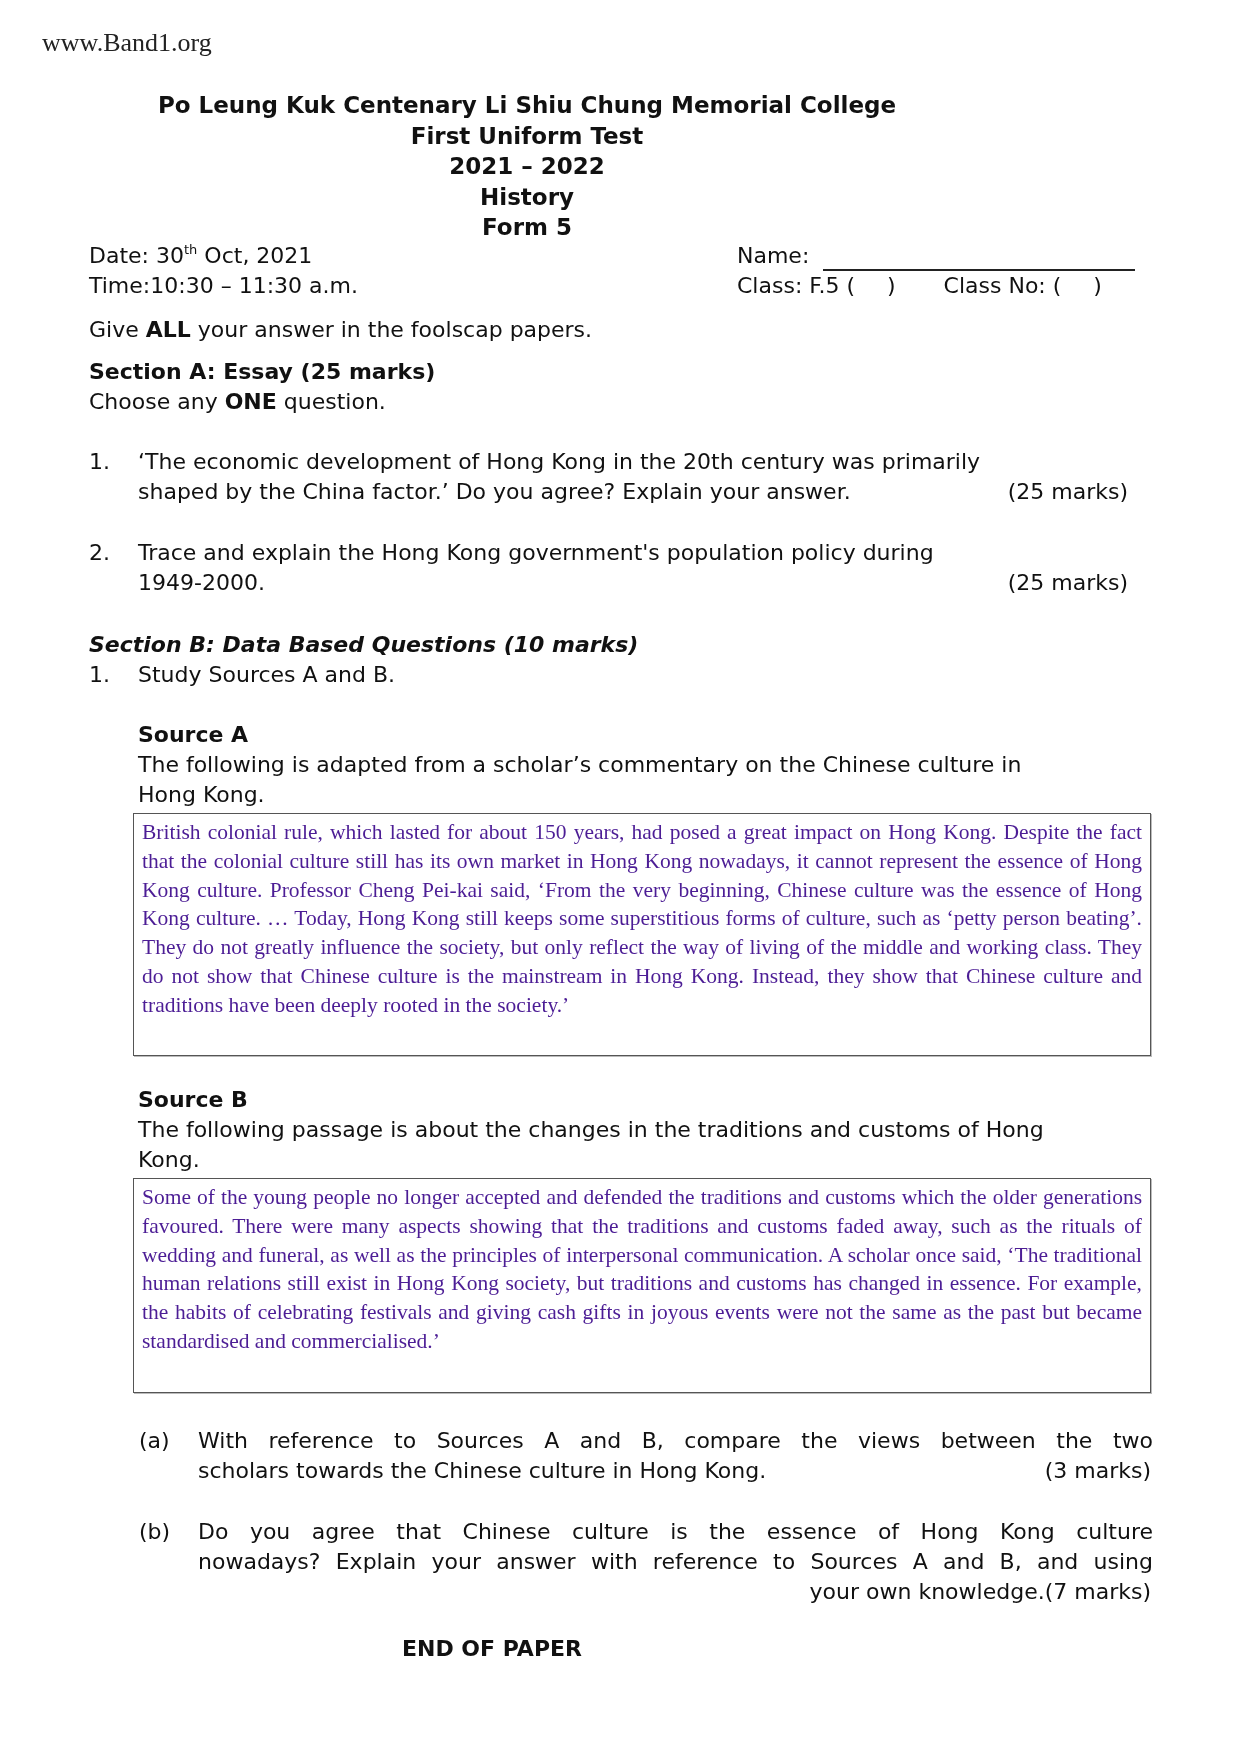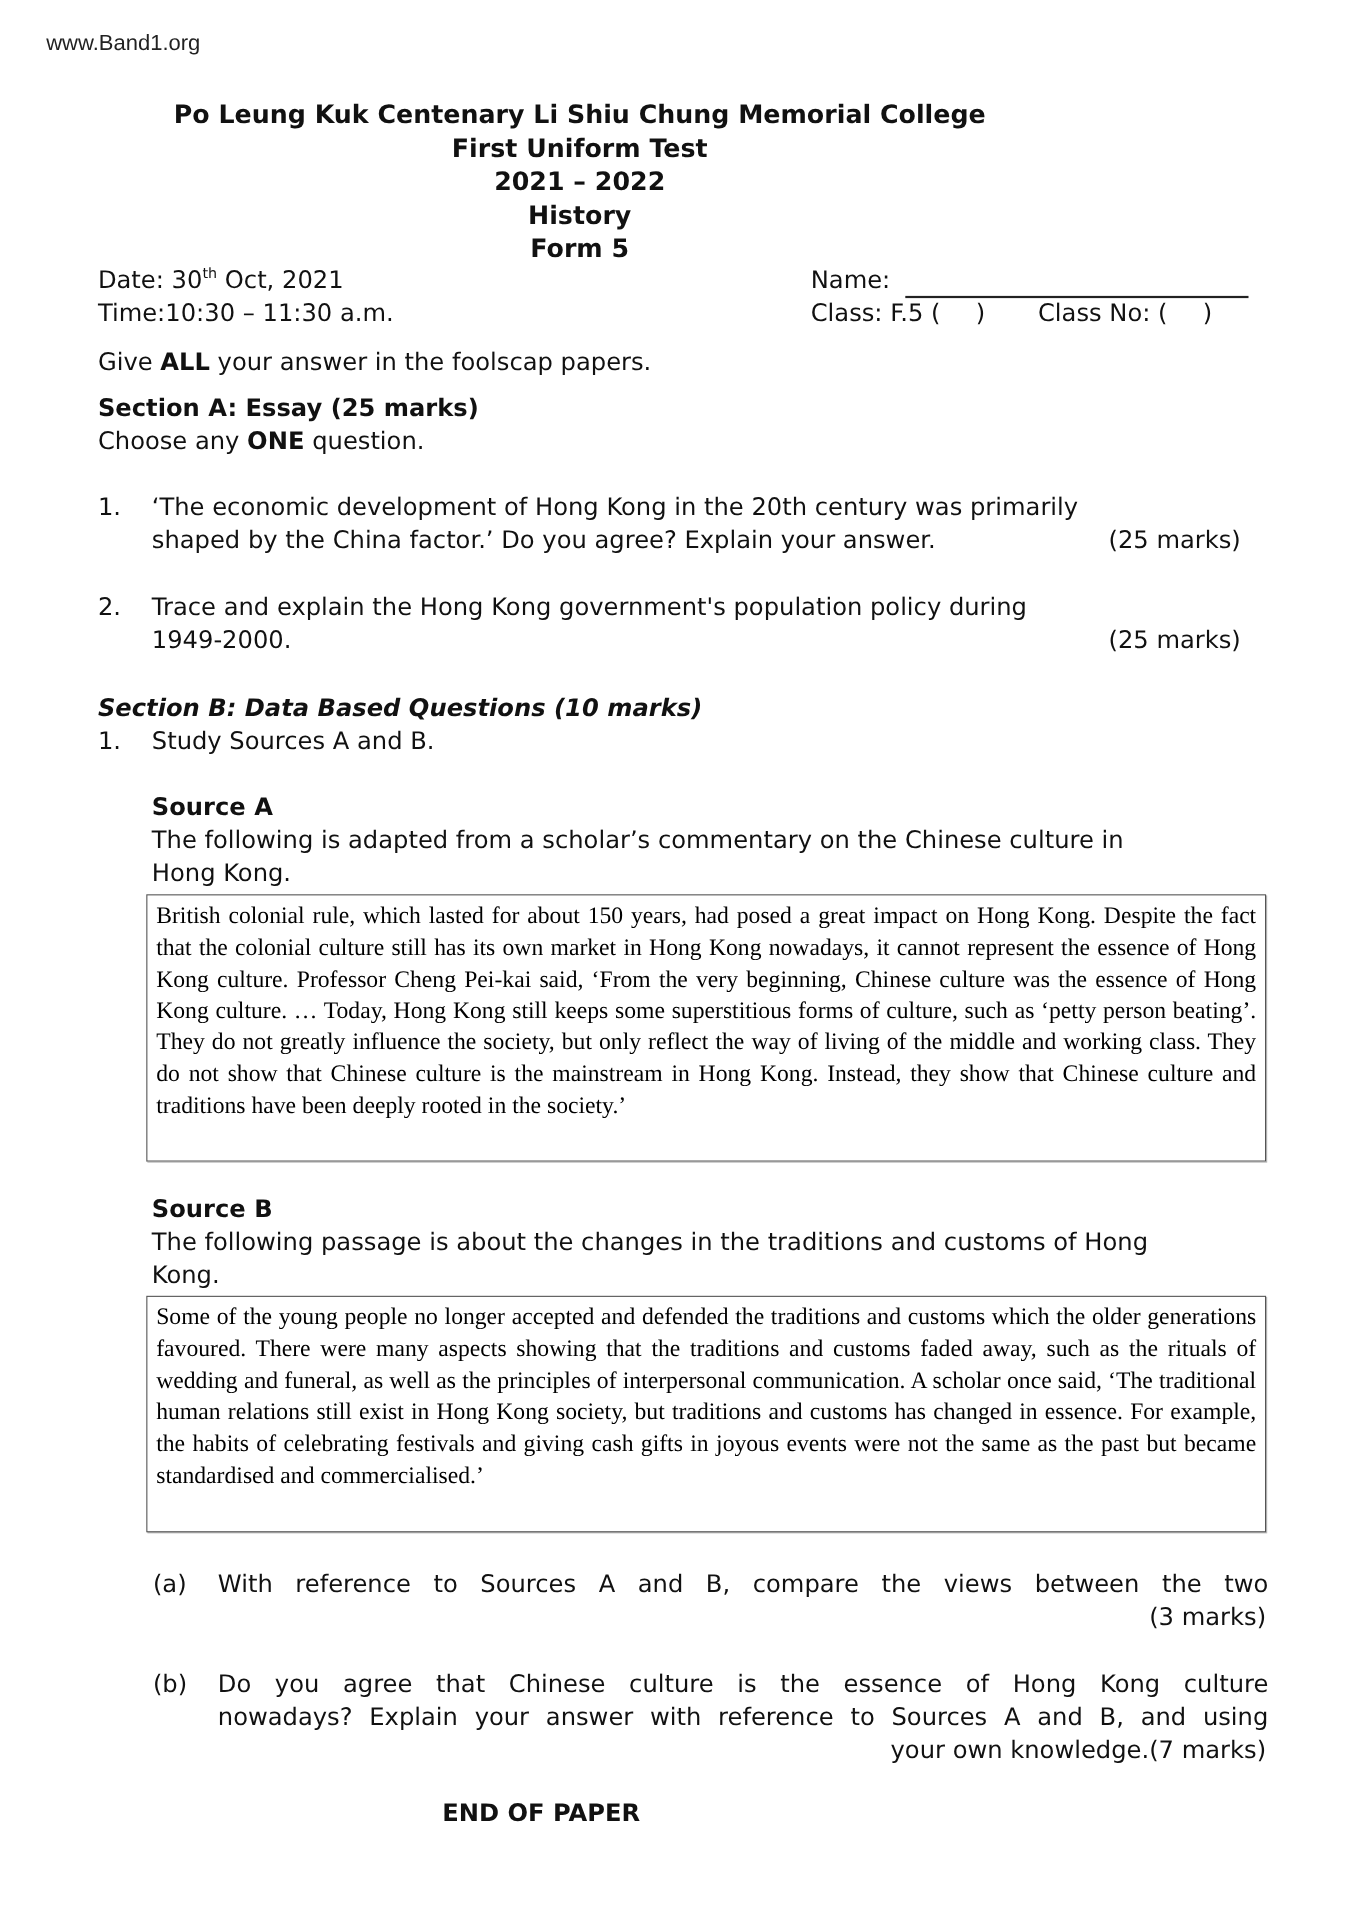--- a/index.html
+++ b/index.html
@@ -1,30 +1,30 @@
 <!DOCTYPE html>
 <html><head>
 <meta charset="utf-8">
 <style>
   html, body { margin: 0; padding: 0; background: #ffffff; }
   body { width: 1240px; height: 1754px; position: relative; overflow: hidden; color: #111; }
   .sans { font-family: "DejaVu Sans", sans-serif; font-size: 22px; line-height: 30px; }
   .abs { position: absolute; white-space: nowrap; }
   .b { font-weight: bold; }
-  .watermark { font-family: Liberation Sans, sans-serif; font-size: 20px; left: 42px; top: 28px; color: #222; }
+  .watermark { font-family: Liberation Serif, serif; font-size: 26px; left: 42px; top: 28px; color: #222; }
   .header { position: absolute; left: 0; width: 1054px; top: 90px; text-align: center; font-family: "DejaVu Sans", sans-serif; font-weight: bold; font-size: 23px; line-height: 30.5px; }
   .header div { white-space: nowrap; }
   sup { font-size: 13px; vertical-align: 9px; line-height: 0; }
   .name-line { display: inline-block; width: 312px; border-bottom: 2px solid #222; height: 22px; vertical-align: bottom; margin-left: 14px; }
   .blank { display: inline-block; width: 32px; }
   .qnum { position: absolute; }
   .qtext { position: absolute; width: 988px; text-align: left; }
   .marks { float: right; }
   .source-box { position: absolute; left: 133px; width: 1016px; border: 1.5px solid #555; box-shadow: 1px 1px 0 #bbb; }
-  .source-box p { margin: 0; padding: 4px 8px 6px 8px; font-family: "Liberation Serif", serif; font-size: 21.5px; line-height: 28.8px; text-align: justify; text-align-last: left; color: #000000; }
+  .source-box p { margin: 0; padding: 4px 8px 6px 8px; font-family: "Liberation Serif", serif; font-size: 21.5px; line-height: 28.8px; text-align: justify; text-align-last: left; color: #4c1d95; }
   .subq { position: absolute; width: 955px; text-align: justify; text-align-last: justify; }
   .end { position: absolute; left: 0; width: 984px; text-align: center; top: 1636px; font-family: "DejaVu Sans", sans-serif; font-weight: bold; font-size: 22px; }
 </style>
 </head>
 <body>
 
 <div class="abs watermark">www.Band1.org</div>
 
 <div class="header">
   <div>Po Leung Kuk Centenary Li Shiu Chung Memorial College</div>
@@ -93,20 +93,21 @@
 <div class="abs sans" style="left:138px; top:1115px;">The following passage is about the changes in the traditions and customs of Hong</div>
 <div class="abs sans" style="left:138px; top:1145px;">Kong.</div>
 <div class="source-box" style="top:1178px; height:213px;">
   <p>Some of the young people no longer accepted and defended the traditions and customs which the older generations favoured. There were many aspects showing that the traditions and customs faded away, such as the rituals of wedding and funeral, as well as the principles of interpersonal communication. A scholar once said, ‘The traditional human relations still exist in Hong Kong society, but traditions and customs has changed in essence. For example, the habits of celebrating festivals and giving cash gifts in joyous events were not the same as the past but became standardised and commercialised.’</p>
 </div>
 
 <div>
   <div class="abs sans" style="left:139px; top:1426px;">(a)</div>
   <div class="subq sans" style="left:198px; top:1426px;">With reference to Sources A and B, compare the views between the two</div>
   <div class="abs sans" style="left:198px; top:1456px; width:953px;">
+    <span>scholars towards the Chinese culture in Hong Kong.</span>
     <span class="marks">(3 marks)</span>
   </div>
 </div>
 
 <div>
   <div class="abs sans" style="left:139px; top:1517px;">(b)</div>
   <div class="subq sans" style="left:198px; top:1517px;">Do you agree that Chinese culture is the essence of Hong Kong culture</div>
   <div class="subq sans" style="left:198px; top:1547px;">nowadays? Explain your answer with reference to Sources A and B, and using</div>
   <div class="abs sans" style="left:198px; top:1577px; width:953px;text-align:right;">
     <span>your own knowledge.</span>

